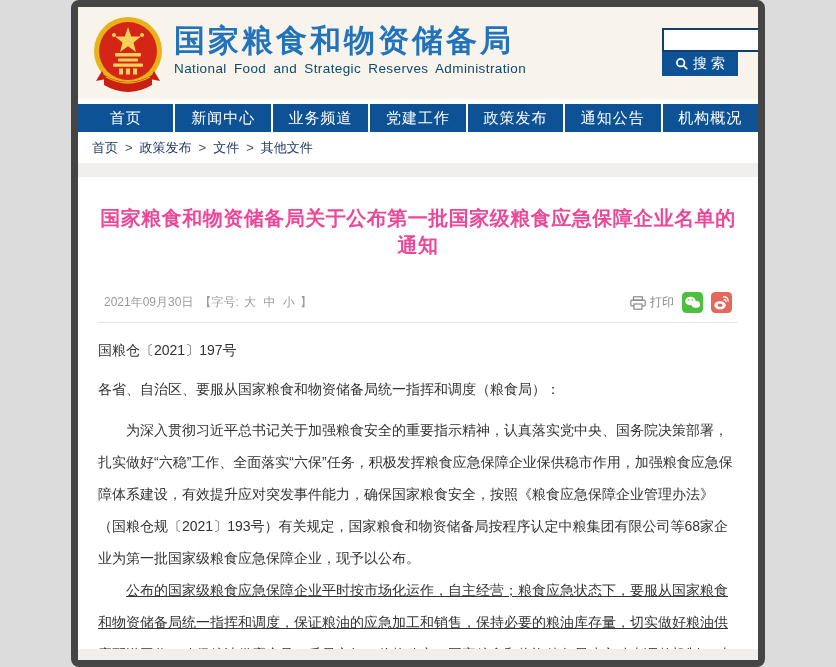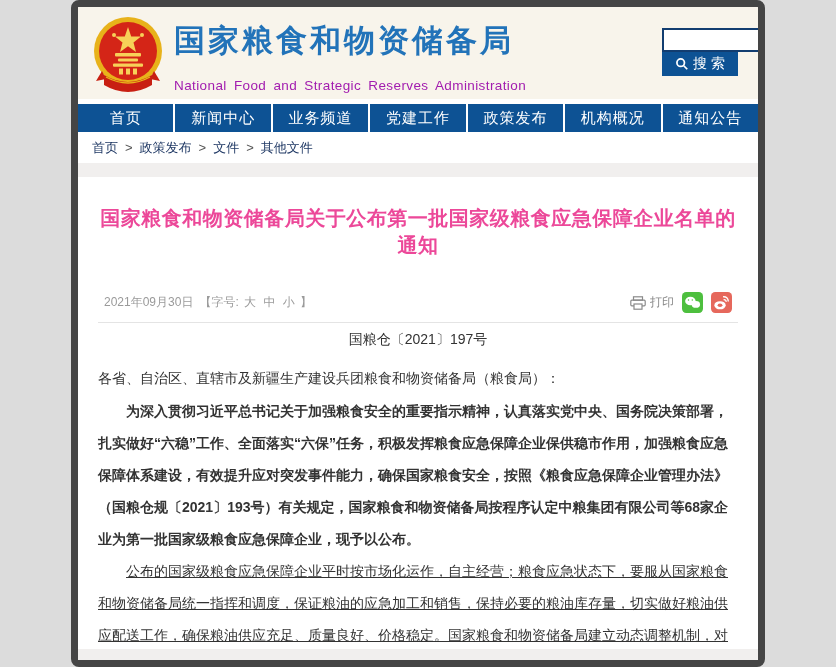--- a/index.html
+++ b/index.html
@@ -8,21 +8,21 @@
   .frame{
     width:694px;height:667px;background:#fff;
     border:7px solid #454545;border-radius:8px;overflow:hidden;
     position:relative;margin:0 auto;
   }
   
   .site-header{height:92px;background:#f8f4eb;position:relative;}
   .emblem{position:absolute;left:14px;top:8px;width:72px;height:80px;}
   .brand{position:absolute;left:96px;top:17px;}
   .brand-cn{font-size:31px;font-weight:bold;color:#2273b9;letter-spacing:3px;line-height:34px;}
-  .brand-en{font-size:13.5px;color:#a21caf;margin-top:20px;letter-spacing:.4px;word-spacing:3px;}
+  .brand-en{font-size:13.5px;color:#0c4a6e;margin-top:3px;letter-spacing:.4px;word-spacing:3px;}
   .search-wrap{position:absolute;left:584px;top:21px;width:160px;}
   .search-input{width:158px;height:24px;border:2px solid #123d70;background:#fff;outline:none;display:block;padding:0 4px;font-size:13px;}
   .search-btn{width:76px;height:24px;background:#0d5294;border:none;color:#fff;font-size:14px;
     display:flex;align-items:center;justify-content:center;gap:4px;cursor:pointer;letter-spacing:4px;padding:0 2px 0 6px;}
   
   .main-nav{height:28px;background:#0d5294;display:flex;margin-top:5px;}
   .nav-item{flex:1;display:flex;align-items:center;justify-content:center;color:#fff;font-size:15px;
     border-right:2px solid #fff;cursor:pointer;letter-spacing:1px;}
   .nav-item:last-child{border-right:none;}
   
@@ -33,25 +33,25 @@
   
   .article{background:#fff;padding:0 20px;}
   .art-title{margin-top:28px;text-align:center;font-size:20px;font-weight:bold;color:#ec4899;letter-spacing:.5px;}
   .meta-row{margin-top:33px;display:flex;justify-content:space-between;align-items:center;font-size:12px;color:#9a9a9a;padding:0 6px;}
   .meta-left{display:flex;align-items:center;gap:6px;}
   .fs-link{cursor:pointer;margin:0 2px;color:#9a9a9a;}
   .meta-right{display:flex;align-items:center;gap:8px;}
   .print-btn{display:flex;align-items:center;gap:4px;cursor:pointer;color:#8a8a8a;}
   .share-icon{width:21px;height:21px;cursor:pointer;display:block;}
   .meta-divider{border:none;border-top:1px solid #e4e4e4;margin:9px 0 0 0;}
-  .doc-number{text-align:center;font-size:14px;color:#333;}
+  .doc-number{font-size:14px;color:#333;margin-top:11px;}
   .body-text{font-size:14px;color:#333;line-height:32px;}
   .addressee{margin-top:7px;}
   .para{text-indent:2em;margin:0;}
-  .p1{margin-top:1px;font-weight:bold;}
+  .p1{margin-top:9px;}
   .p2{margin-top:0;text-decoration:underline;}
   .attachment{text-indent:2em;margin-top:17px;}
   .footer-band{position:absolute;bottom:0;left:0;right:0;height:11px;background:#f1efee;}
 </style>
 </head>
 <body>
 
 <div class="frame">
 
   <div class="site-header">
@@ -87,22 +87,22 @@
       </button>
     </div>
   </div>
 
   <div class="main-nav">
     <div class="nav-item">首页</div>
     <div class="nav-item">新闻中心</div>
     <div class="nav-item">业务频道</div>
     <div class="nav-item">党建工作</div>
     <div class="nav-item">政策发布</div>
+    <div class="nav-item">通知公告</div>
     <div class="nav-item">机构概况</div>
-    <div class="nav-item">通知公告</div>
   </div>
 
   <div class="crumbs">
     <span class="crumb">首页</span>
     <span class="crumb-sep">&gt;</span>
     <span class="crumb">政策发布</span>
     <span class="crumb-sep">&gt;</span>
     <span class="crumb">文件</span>
     <span class="crumb-sep">&gt;</span>
     <span class="crumb">其他文件</span>
@@ -145,21 +145,21 @@
           <ellipse cx="8.6" cy="12.6" rx="2.3" ry="1.7" fill="#e6685c"></ellipse>
           <path d="M11.5 4.6 q4.6 -0.4 5 4.4" stroke="#fff" stroke-width="1.4" fill="none"></path>
           <path d="M12 7.2 q2.4 -0.2 2.6 2.2" stroke="#fff" stroke-width="1.2" fill="none"></path>
         </svg>
       </div>
     </div>
     <hr class="meta-divider">
 
     <div class="doc-number body-text">国粮仓〔2021〕197号</div>
 
-    <div class="body-text addressee">各省、自治区、直辖市及新疆生产建设兵团粮食和物资储备局（粮食局）：</div>
+    <div class="body-text addressee">各省、自治区、要服从国家粮食和物资储备局统一指挥和调度（粮食局）：</div>
 
     <p class="body-text para p1">为深入贯彻习近平总书记关于加强粮食安全的重要指示精神，认真落实党中央、国务院决策部署，扎实做好“六稳”工作、全面落实“六保”任务，积极发挥粮食应急保障企业保供稳市作用，加强粮食应急保障体系建设，有效提升应对突发事件能力，确保国家粮食安全，按照《粮食应急保障企业管理办法》（国粮仓规〔2021〕193号）有关规定，国家粮食和物资储备局按程序认定中粮集团有限公司等68家企业为第一批国家级粮食应急保障企业，现予以公布。</p>
 
     <p class="body-text para p2">公布的国家级粮食应急保障企业平时按市场化运作，自主经营；粮食应急状态下，要服从国家粮食和物资储备局统一指挥和调度，保证粮油的应急加工和销售，保持必要的粮油库存量，切实做好粮油供应配送工作，确保粮油供应充足、质量良好、价格稳定。国家粮食和物资储备局建立动态调整机制，对不具备应急保障能力、不履行应急保障义务的企业，经核实后，不再确定为国家级粮食应急保障企业。</p>
 
     <div class="body-text attachment">附件：第一批国家级粮食应急保障企业名单</div>
 
   </div>
 
   <div class="footer-band"></div>

